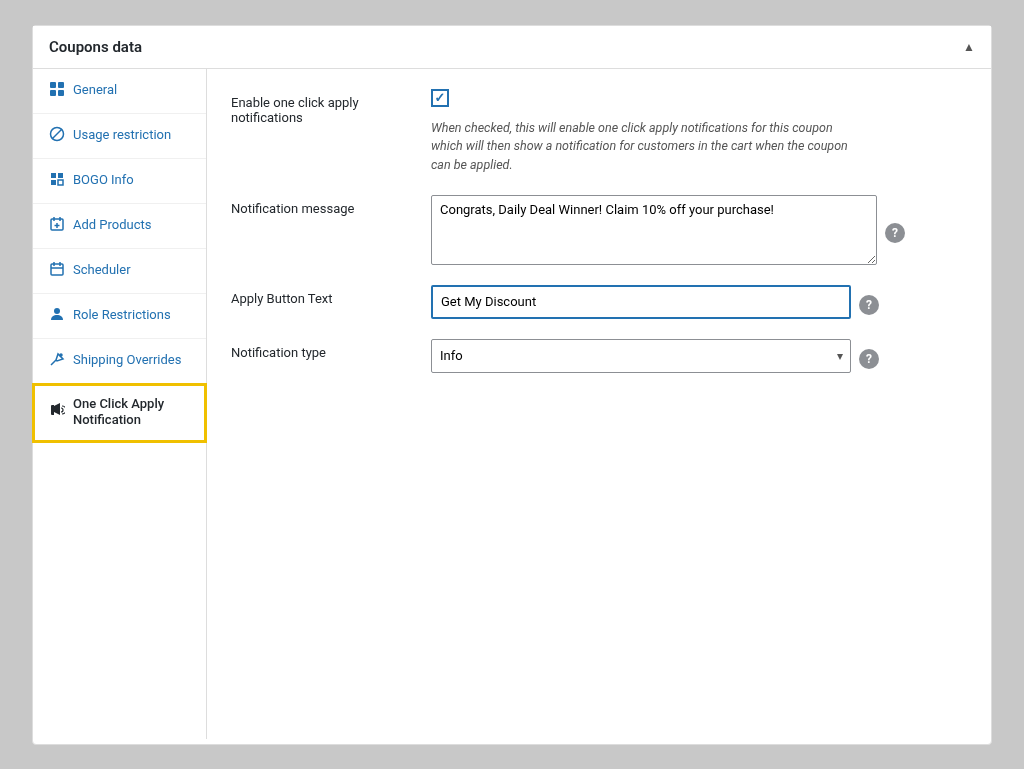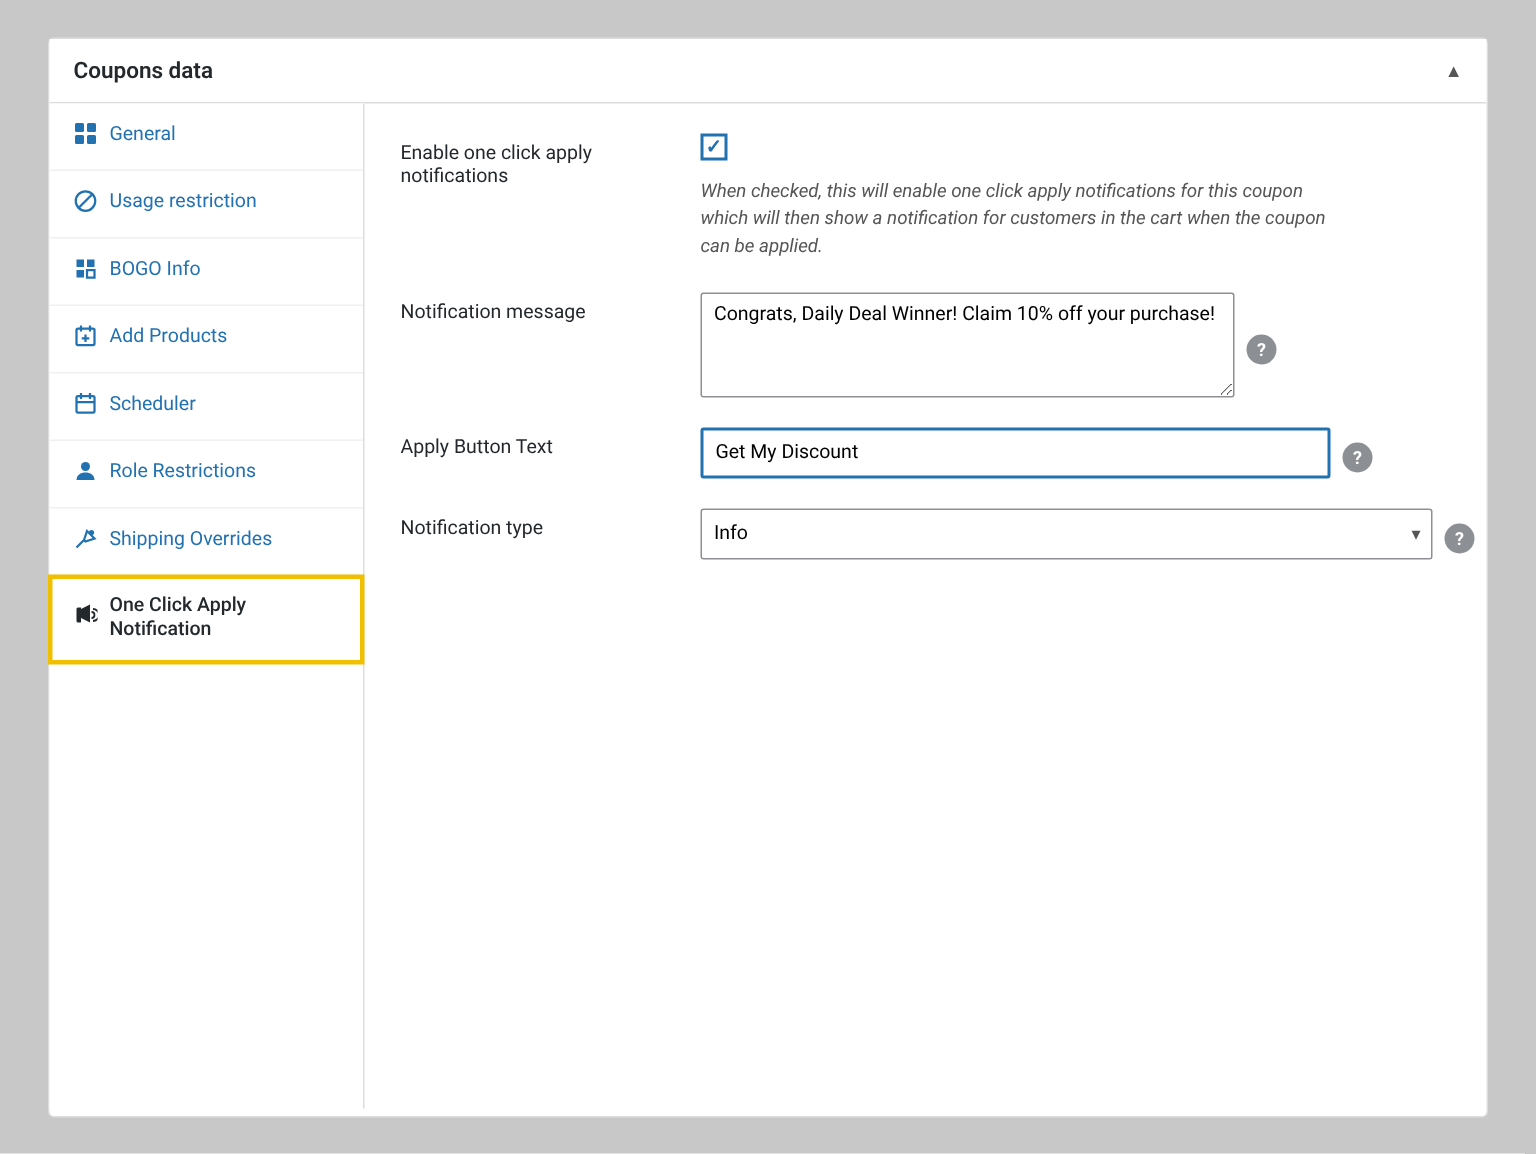--- a/index.html
+++ b/index.html
@@ -35,21 +35,21 @@
     .panel-toggle {
       font-size: 12px;
       color: #555;
       cursor: pointer;
     }
     .panel-body {
       display: flex;
       min-height: 670px;
     }
     .sidebar {
-      width: 210px;
+      width: 174px;
       border-right: 1px solid #ddd;
       background: #fff;
       flex-shrink: 0;
     }
     .sidebar-item {
       display: flex;
       align-items: center;
       padding: 12px 16px;
       cursor: pointer;
       color: #2271b1;
@@ -121,41 +121,41 @@
     }
     .help-text {
       font-style: italic;
       color: #555;
       font-size: 12.5px;
       line-height: 1.5;
       margin-top: 4px;
       max-width: 420px;
     }
     textarea.field-input {
-      width: 356px;
+      width: 446px;
       height: 70px;
       border: 1px solid #8c8f94;
       padding: 6px 8px;
       font-size: 13px;
       resize: vertical;
       font-family: inherit;
       border-radius: 2px;
     }
     input.field-input {
       width: 420px;
       height: 34px;
       border: 2px solid #2271b1;
       padding: 4px 8px;
       font-size: 13px;
       font-family: inherit;
       border-radius: 2px;
     }
     .select-wrap {
       position: relative;
-      width: 488px;
+      width: 420px;
     }
     select.field-input {
       width: 100%;
       height: 34px;
       border: 1px solid #8c8f94;
       padding: 4px 28px 4px 8px;
       font-size: 13px;
       font-family: inherit;
       border-radius: 2px;
       appearance: none;

